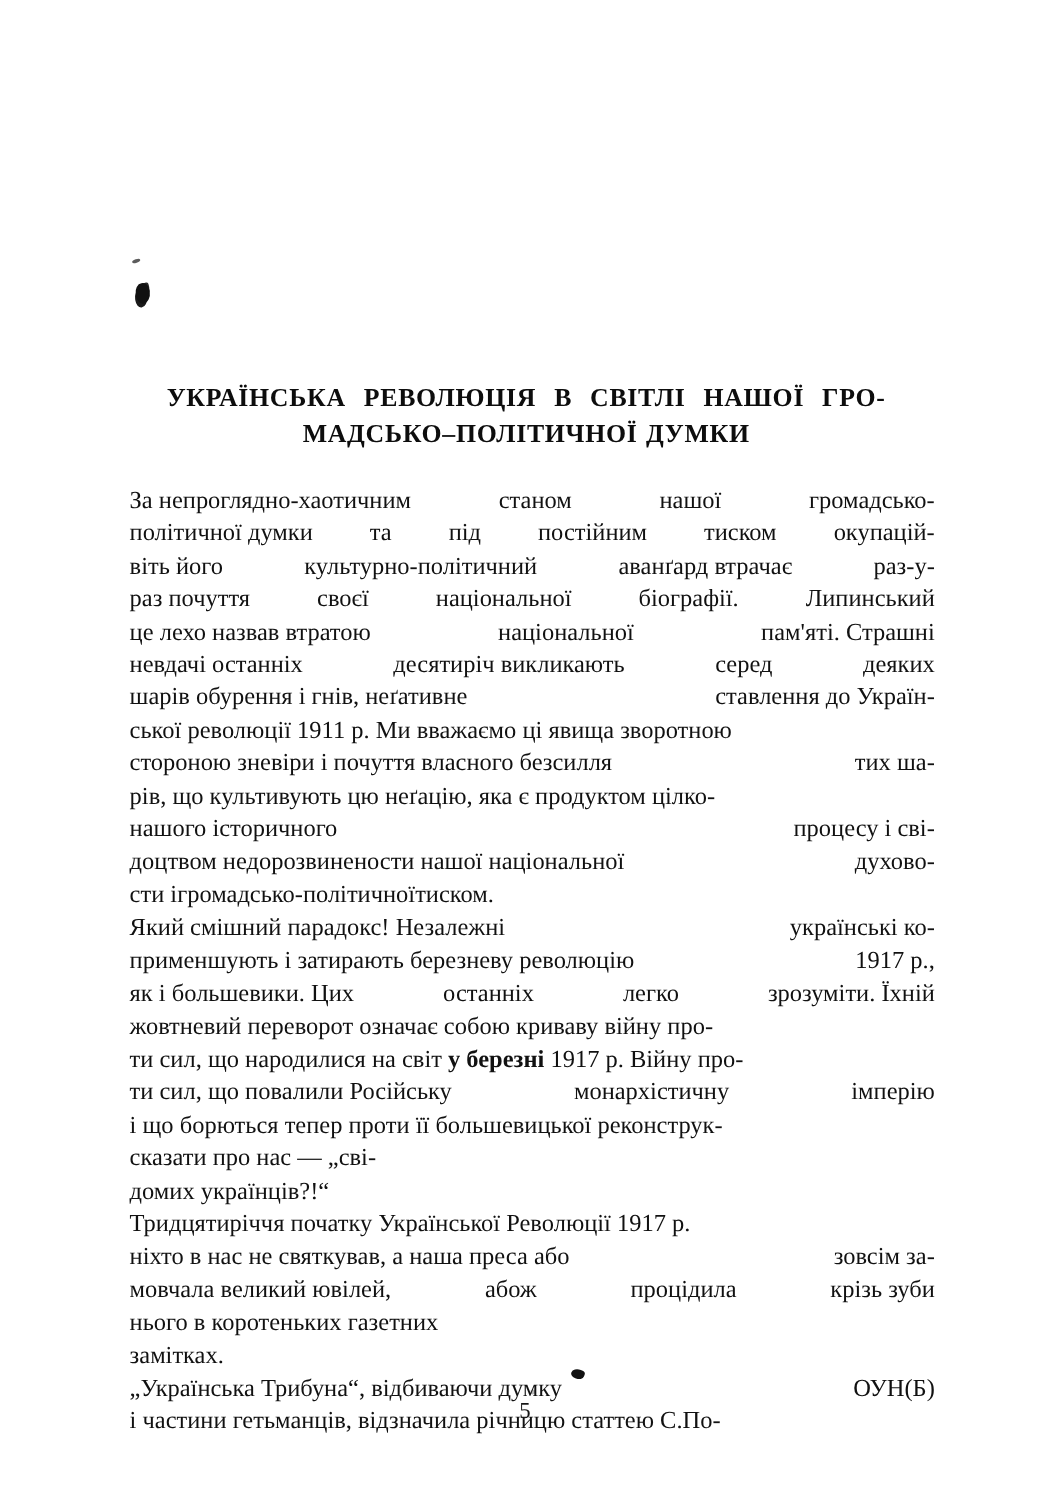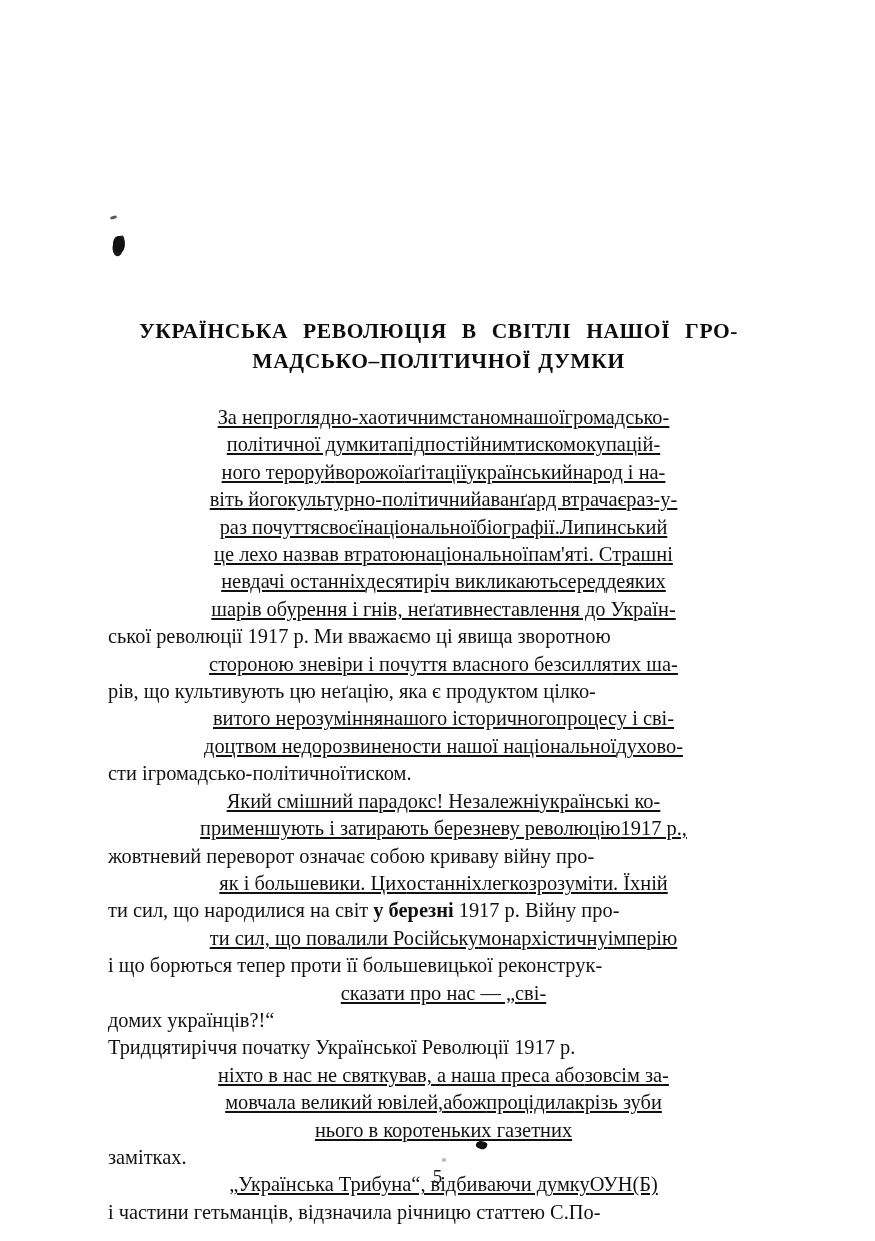--- a/index.html
+++ b/index.html
@@ -99,23 +99,22 @@
     hyphens: none;
   }
 
   
   .line {
     display: block;
     white-space: nowrap;
   }
   .line.j {
     display: flex;
-    justify-content: center;
+    justify-content: space-between;
     white-space: nowrap;
-    text-decoration: underline;
   }
   .line.j > span { display: inline-block; }
 
   b.em { font-weight: bold; }
 
   
   .folio {
     position: absolute;
     left: 0;
     top: 1166px;
@@ -150,28 +149,20 @@
         </span>
         <span class="line j">
           <span>політичної думки</span>
           <span>та</span>
           <span>під</span>
           <span>постійним</span>
           <span>тиском</span>
           <span>окупацій-</span>
         </span>
         <span class="line j">
-          <span>ного терору</span>
-          <span>й</span>
-          <span>ворожої</span>
-          <span>аґітації</span>
-          <span>український</span>
-          <span>народ і на-</span>
-        </span>
-        <span class="line j">
           <span>віть його</span>
           <span>культурно-політичний</span>
           <span>аванґард втрачає</span>
           <span>раз-у-</span>
         </span>
         <span class="line j">
           <span>раз почуття</span>
           <span>своєї</span>
           <span>національної</span>
           <span>біографії.</span>
@@ -185,53 +176,52 @@
         <span class="line j">
           <span>невдачі останніх</span>
           <span>десятиріч викликають</span>
           <span>серед</span>
           <span>деяких</span>
         </span>
         <span class="line j">
           <span>шарів обурення і гнів, неґативне</span>
           <span>ставлення до Україн-</span>
         </span>
-        <span class="line"><span>ської революції 1917 р. Ми вважаємо ці явища зворотною</span></span>
+        <span class="line"><span>ської революції 1911 р. Ми вважаємо ці явища зворотною</span></span>
         <span class="line j">
           <span>стороною зневіри і почуття власного безсилля</span>
           <span>тих ша-</span>
         </span>
         <span class="line"><span>рів, що культивують цю неґацію, яка є продуктом цілко-</span></span>
         <span class="line j">
-          <span>витого нерозуміння</span>
           <span>нашого історичного</span>
           <span>процесу і сві-</span>
         </span>
         <span class="line j">
           <span>доцтвом недорозвинености нашої національної</span>
           <span>духово-</span>
         </span>
         <span class="line"><span>сти і</span><span>громадсько-політичної</span><span>тиском.</span></span>
       </p>
     <p class="para">
         <span class="line j">
           <span>Який смішний парадокс! Незалежні</span>
           <span>українські ко-</span>
         </span>
         <span class="line j">
           <span>применшують і затирають березневу революцію</span>
           <span>1917 р.,</span>
         </span>
-        <span class="line"><span>жовтневий переворот означає собою криваву війну про-</span></span>
         <span class="line j">
           <span>як і большевики. Цих</span>
           <span>останніх</span>
           <span>легко</span>
           <span>зрозуміти. Їхній</span>
         </span>
+        <span class="line"><span>жовтневий переворот означає собою криваву війну про-</span></span>
         <span class="line"><span>ти сил, що народилися на світ <b class="em">у березні</b> 1917 р. Війну про-</span></span>
         <span class="line j">
           <span>ти сил, що повалили Російську</span>
           <span>монархістичну</span>
           <span>імперію</span>
         </span>
         <span class="line"><span>і що борються тепер проти її большевицької реконструк-</span></span>
         <span class="line j">
           <span>сказати про нас — „сві-</span>
         </span>

